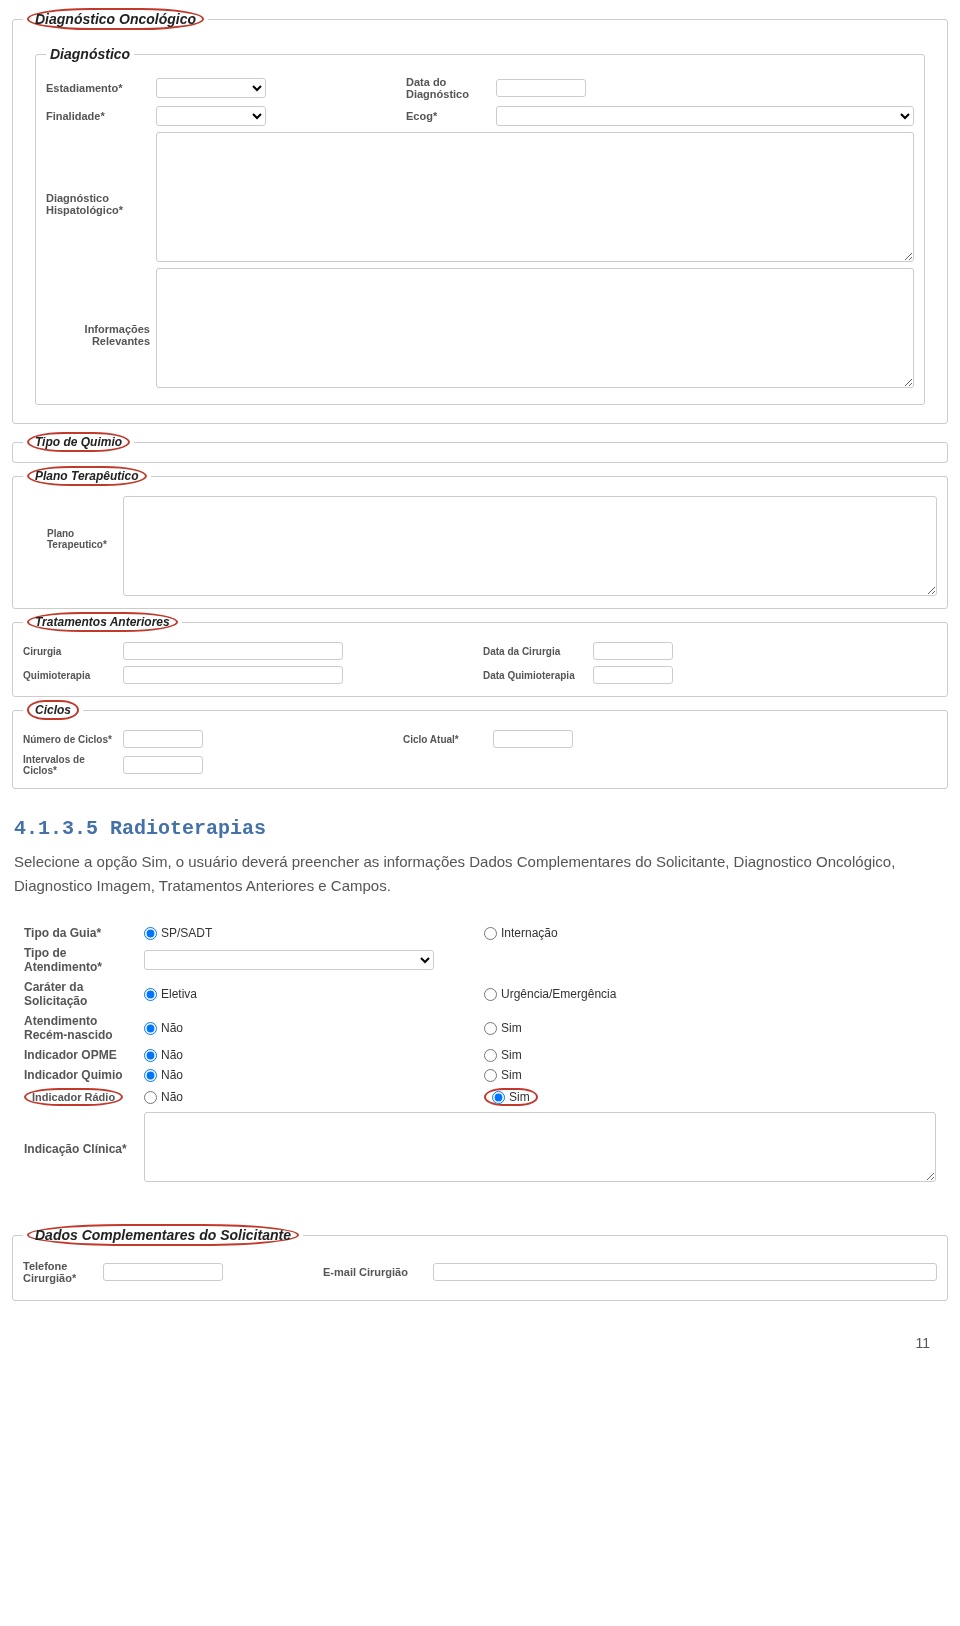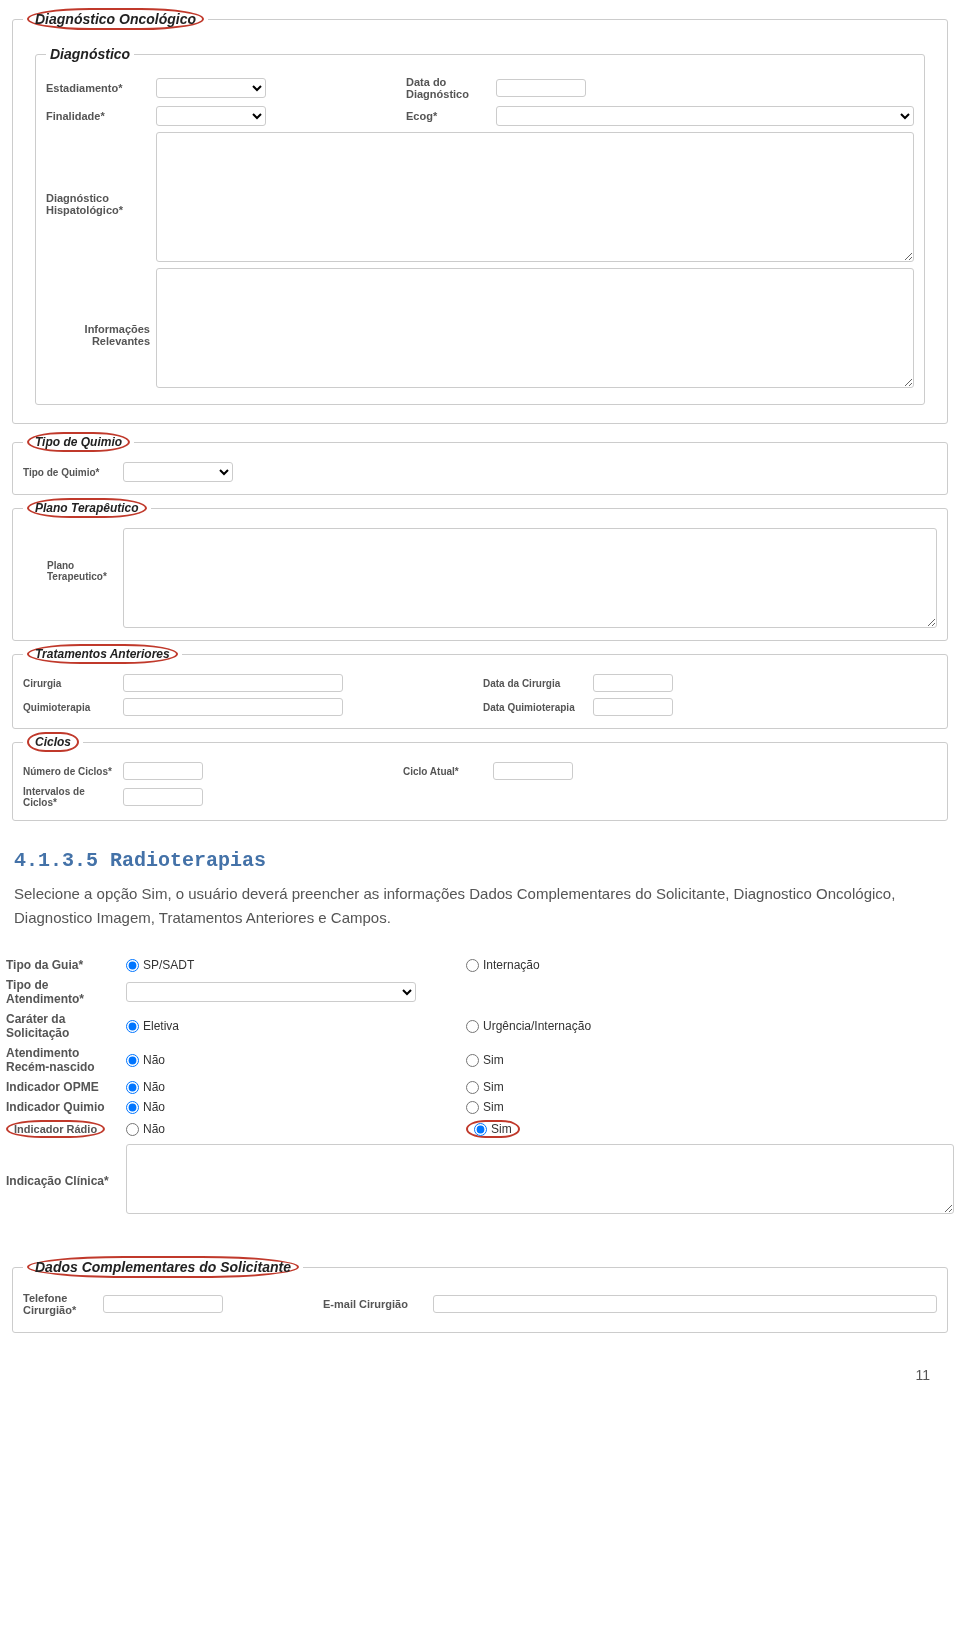--- a/index.html
+++ b/index.html
@@ -118,24 +118,20 @@
       <textarea style="flex: 1 1 0%; height: 120px;"></textarea>
     </div>
   </fieldset>
 </fieldset>
 
 <div class="tight">
 <fieldset>
   <legend>
     <span class="circled">Tipo de Quimio</span>
   </legend>
-  <div class="row">
-    <span class="label" style="width:100px;">Tipo de Quimio*</span>
-    <select style="width:110px;"></select>
-  </div>
 </fieldset>
 
 <fieldset>
   <legend>
     <span class="circled">Plano Terapêutico</span>
   </legend>
   <div class="row" style="align-items:flex-start;">
     <span class="label" style="width:100px; margin-top:32px;padding-left:24px;">Plano Terapeutico*</span>
     <textarea style="flex: 1 1 0%; height: 100px;"></textarea>
   </div>
@@ -184,21 +180,21 @@
   <div class="row">
     <span class="label" style="width:100px;">Intervalos de Ciclos*</span>
     <input type="text" class="thin-input" style="">
   </div>
 </fieldset>
 </div>
 
 <h3 class="heading">4.1.3.5 Radioterapias</h3>
 <p class="paragraph">Selecione a opção Sim, o usuário deverá preencher as informações Dados Complementares do Solicitante, Diagnostico Oncológico, Diagnostico Imagem, Tratamentos Anteriores e Campos.</p>
 
-<div style="padding:4px 6px;">
+<div style="padding:4px 24px;">
   <div class="row">
     <span class="label" style="width:120px; font-size:12px;">Tipo da Guia*</span>
     <div class="col" style="flex:0 0 340px;">
       <input type="radio" class="radio" checked="" style="">
       <span class="radio-label">SP/SADT</span>
     </div>
     <div class="col">
       <input type="radio" class="radio" style="">
       <span class="radio-label">Internação</span>
     </div>
@@ -210,21 +206,21 @@
   </div>
 
   <div class="row">
     <span class="label" style="width:120px; font-size:12px;">Caráter da Solicitação</span>
     <div class="col" style="flex:0 0 340px;">
       <input type="radio" class="radio" checked="" style="">
       <span class="radio-label">Eletiva</span>
     </div>
     <div class="col">
       <input type="radio" class="radio" style="">
-      <span class="radio-label">Urgência/Internação</span>
+      <span class="radio-label">Urgência/Emergência</span>
     </div>
   </div>
 
   <div class="row">
     <span class="label" style="width:120px; font-size:12px;">Atendimento Recém-nascido</span>
     <div class="col" style="flex:0 0 340px;">
       <input type="radio" class="radio" checked="" style="">
       <span class="radio-label">Não</span>
     </div>
     <div class="col">

